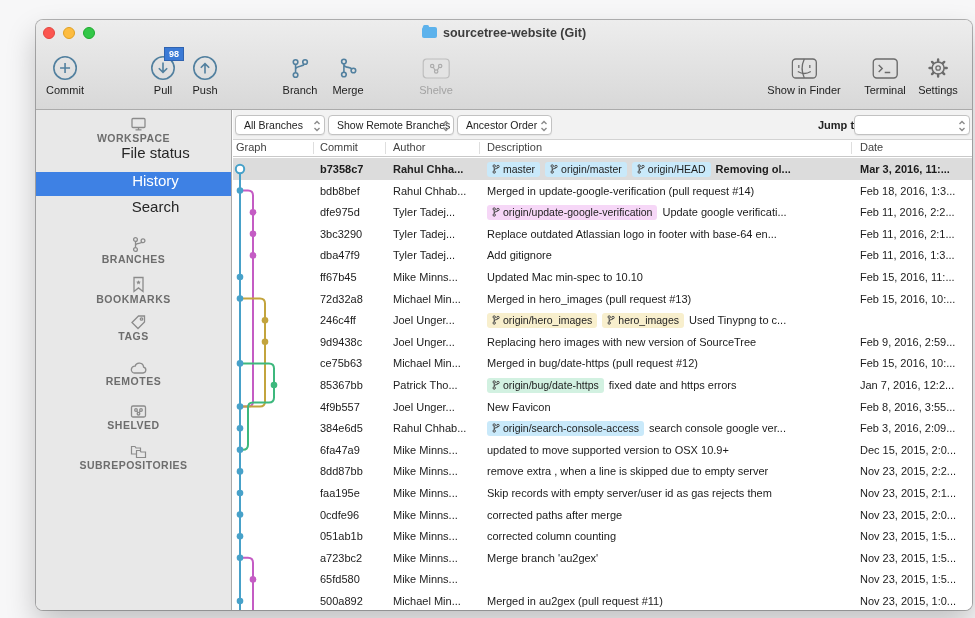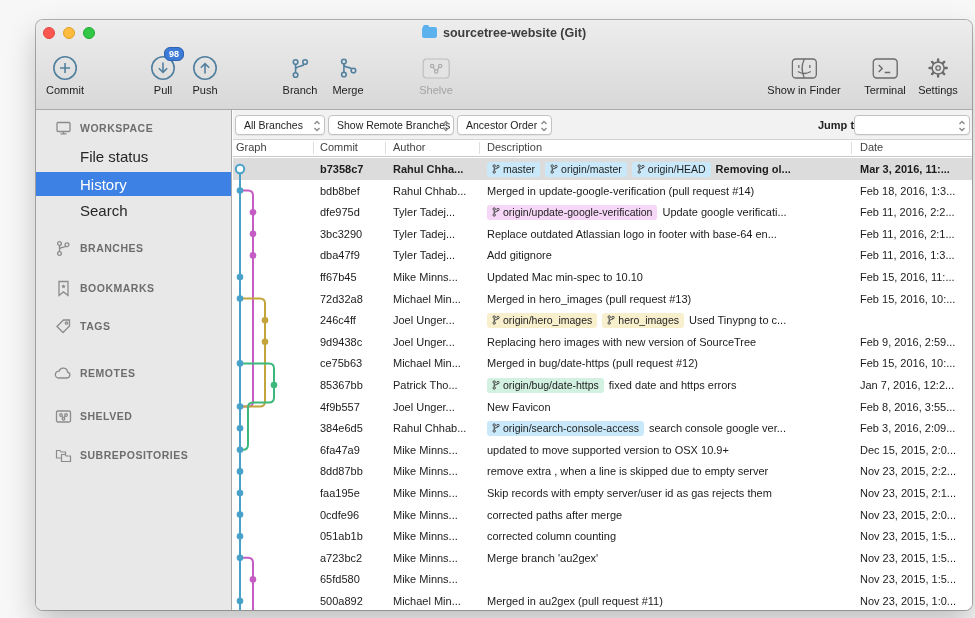--- a/index.html
+++ b/index.html
@@ -39,28 +39,28 @@
     content:""; position:absolute; top:-2px; left:1px; width:6px; height:3px;
     background:#5cb2ec; border-radius:1.5px 1.5px 0 0;
   }
   .titem { position:absolute; top:33px; transform:translateX(-50%); text-align:center; }
   .ticon { height:30px; display:flex; align-items:center; justify-content:center; position:relative; }
   .tlabel { font-size:11px; color:#1d1d1d; margin-top:1px; white-space:nowrap; }
   .titem.disabled .tlabel { color:#a3a3a3; }
   .badge {
     position:absolute; top:-6px; left:14px; background:#3b7ad6; color:#fff;
     border:1px solid #2f63b0; font-size:9px; font-weight:bold;
-    padding:1px 4px; border-radius:6px; line-height:10px;
+    padding:1px 4px; border-radius:0; line-height:10px;
   }
   
   .sidebar {
     position:absolute; top:90px; left:0; width:196px; bottom:0;
     background:#e8e8e8; border-right:1px solid #a9a9a9;
   }
-  .side-item { position:absolute; left:0; right:0; height:24px; display:flex; align-items:center; }
+  .side-item { position:absolute; left:0; right:0; height:24px; display:flex; align-items:center;flex-direction:column; }
   .side-item .sicon { width:18px; margin-left:18px; margin-right:8px; display:flex; justify-content:center; }
   .side-group-label {
     font-size:10.5px; font-weight:bold; letter-spacing:.5px; color:#6d6d6d; white-space:nowrap;
   }
   .side-child { padding-left:44px; font-size:15px; color:#262626; }
   .side-child.selected { background:#3e81e4; color:#fff; }
   
   .main { position:absolute; top:90px; left:197px; right:0; bottom:0; background:#fff; }
   .filterbar {
     position:absolute; top:0; left:0; right:0; height:30px;

